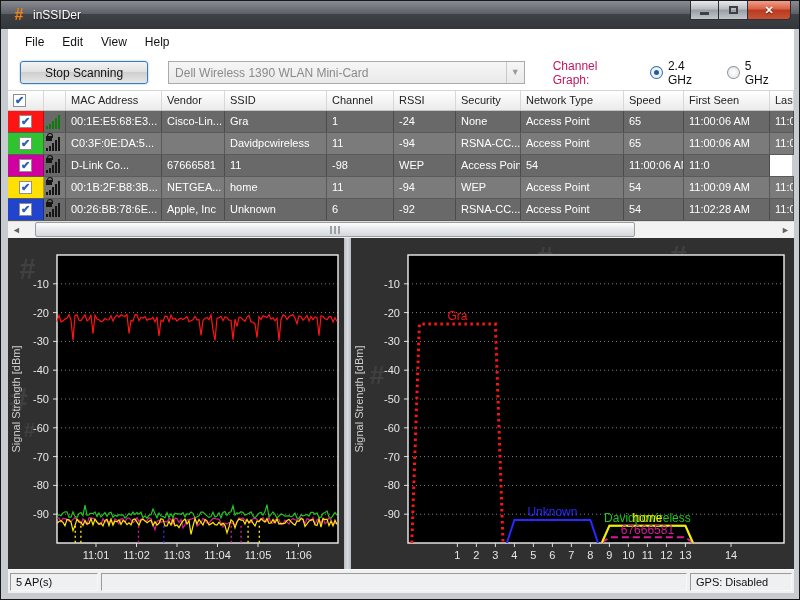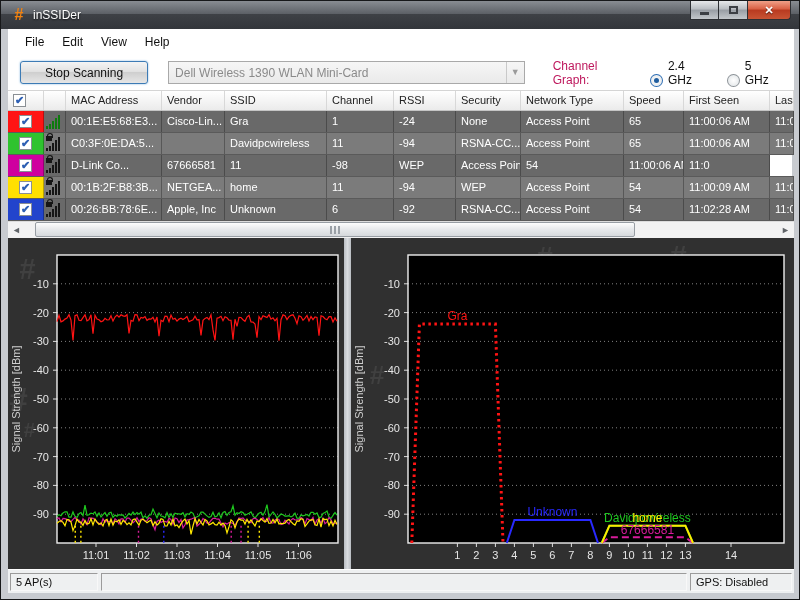--- a/index.html
+++ b/index.html
@@ -26,21 +26,21 @@
   .menu-item { font-size:12px; color:#111; padding:4px 9px; cursor:default; }
 
   
   .toolbar { height:34px; background:#fff; display:flex; align-items:center; }
   .btn-stop { margin-left:12px; width:130px; height:23px; font-size:12px; color:#111; background:linear-gradient(#f4f4f4,#e2e2e2 45%,#cfcfcf 50%,#e6e6e6); border:1px solid #3d7bb5; border-radius:3px; box-shadow:0 0 2px #7ab0dd; }
   .combo { margin-left:20px; width:362px; height:23px; border:1px solid #a9a9a9; background:linear-gradient(#f6f6f6,#eaeaea); display:flex; align-items:center; position:relative; }
   .combo .val { flex:1; font-size:12px; color:#8a8a8a; padding-left:6px; white-space:nowrap; overflow:hidden; }
   .combo .arrow { width:18px; text-align:center; color:#9a9a9a; font-size:9px; border-left:1px solid #c9c9c9; line-height:21px; }
   .cg-label { margin-left:28px; font-size:12px; color:#be185d; }
   .radio-group { display:flex; align-items:center; margin-left:14px; }
-  .radio { display:flex; align-items:flex-end; margin-right:16px; }
+  .radio { display:flex; align-items:center; margin-right:16px; }
   .radio .dot { width:13px; height:13px; border-radius:50%; border:1px solid #8e9499; background:radial-gradient(#fff,#dfe3e6); margin-right:5px; position:relative; }
   .radio.sel .dot { border-color:#2f6fb5; }
   .radio.sel .dot::after { content:""; position:absolute; left:3px; top:3px; width:5px; height:5px; border-radius:50%; background:#1f5d9e; }
   .radio .rlabel { font-size:12px; color:#111; }
 
   
   .grid-row { display:grid; grid-template-columns:36px 22px 96px 63px 102px 67px 62px 65px 103px 60px 86px 24px; }
   .thead { height:21px; background:linear-gradient(#ffffff,#ebebeb); border-top:1px solid #d5d5d5; border-bottom:1px solid #c5c5c5; }
   .th { font-size:11px; color:#222; display:flex; align-items:center; padding-left:5px; border-right:1px solid #d8d8d8; overflow:hidden; white-space:nowrap; }
   .tr { height:22px; border-bottom:1px solid #5a5a5a; }

